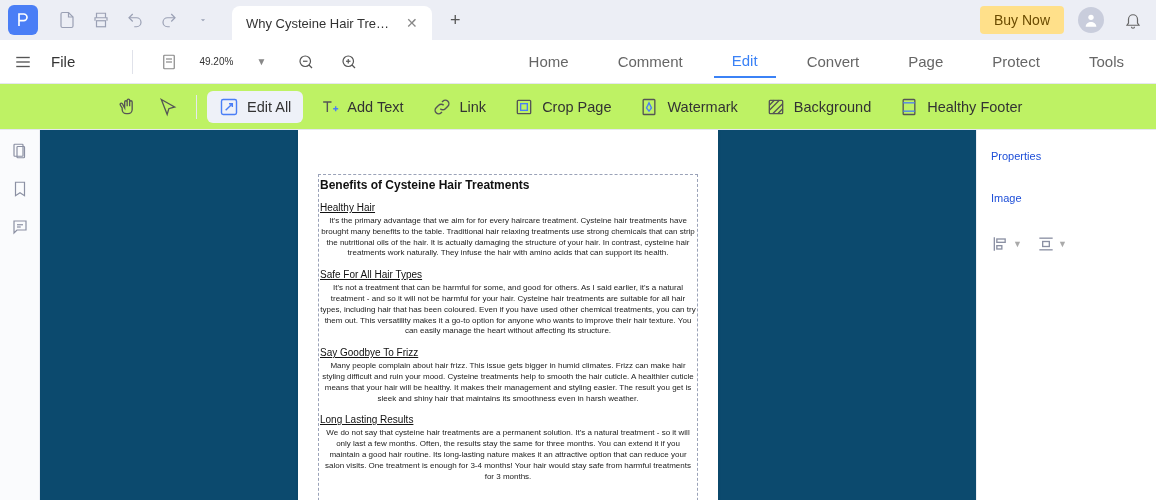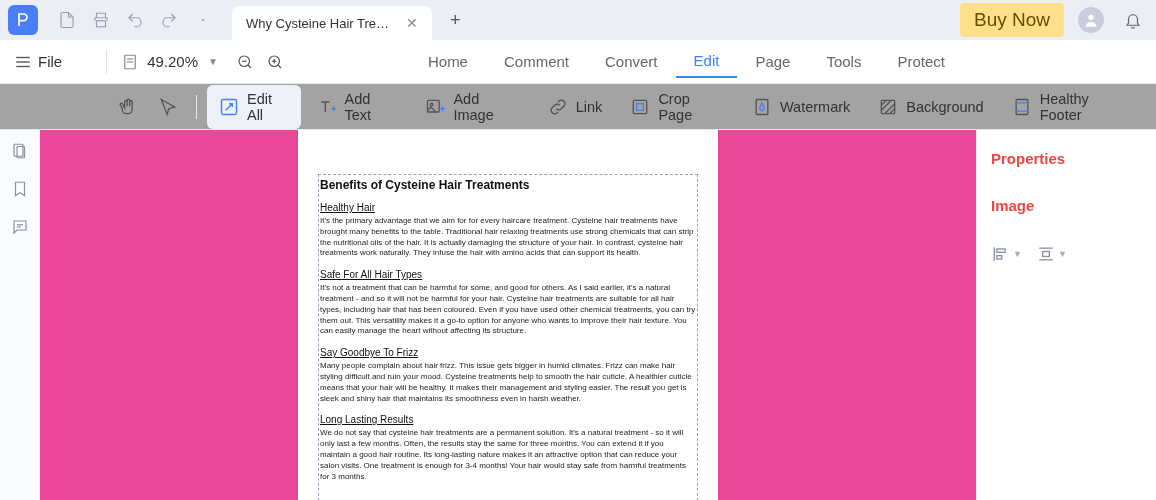--- a/index.html
+++ b/index.html
@@ -7,57 +7,57 @@
 
   
   .titlebar { height: 40px; background: #eceef5; display: flex; align-items: center; padding: 0 8px; gap: 4px; }
   .logo { width: 30px; height: 30px; background: #4a7ef6; border-radius: 6px; display: flex; align-items: center; justify-content: center; color: #fff; font-weight: bold; margin-right: 10px; }
   .title-icon { width: 30px; height: 30px; display: flex; align-items: center; justify-content: center; color: #9aa0b4; border-radius: 4px; }
   .tab { background: #fff; height: 34px; border-radius: 8px 8px 0 0; display: flex; align-items: center; padding: 0 10px 0 14px; margin-left: 10px; margin-top: 6px; gap: 10px; min-width: 200px; }
   .tab-title { font-size: 13px; color: #333; white-space: nowrap; overflow: hidden; text-overflow: ellipsis; max-width: 150px; }
   .tab-close { color: #888; font-size: 14px; }
   .tab-add { margin-left: 14px; color: #555; font-size: 18px; }
   .title-spacer { flex: 1; }
-  .buy-now { background: #ffe08a; color: #6b4b00; font-size: 19px; padding: 6px 14px; border-radius: 4px; font-weight: 500; }
+  .buy-now { background: #ffe08a; color: #6b4b00; font-size: 14px; padding: 6px 14px; border-radius: 4px; font-weight: 500; }
   .avatar { width: 26px; height: 26px; background: #c9cddc; border-radius: 50%; margin: 0 10px; display:flex; align-items:center; justify-content:center; }
   .bell { color: #666; margin:0 6px; }
 
   
-  .menubar { height: 44px; background: #fff; display: flex; align-items: center; padding: 0 14px; border-bottom: 1px solid #e5e7ef; }
+  .menubar { height: 44px; background: #fff; display: flex; align-items: center; padding: 0 14px; border-bottom: 1px solid #e5e7ef; justify-content: space-between; }
   .hamburger { color: #555; margin-right: 6px; }
   .file-label { font-size: 15px; color: #333; margin-right: 30px; }
   .vsep { width: 1px; height: 24px; background: #e0e2ea; margin: 0 14px; }
   .page-icon { color: #888; margin-right: 8px; }
-  .zoom-val { font-size: 15px; color: #333; margin-right: 10px; }
+  .zoom-val { font-size: 10px; color: #333; margin-right: 10px; }
   .dd { color: #888; font-size: 10px; margin-right: 12px; }
   .zm { color: #555; margin: 0 6px; }
   .menu-spacer { width: 120px; }
   .menu-item { font-size: 15px; color: #666; padding: 0 18px; height: 32px; display: flex; align-items: center; cursor: pointer; }
   .menu-item.active { color: #3b82f6; border-bottom: 2px solid #3b82f6; }
 
   
-  .toolbar { height: 46px; background: #a3a3a3; display: flex; align-items: center; padding: 0 14px 0 110px; gap: 4px; border-bottom: 1px solid #e5e7ef; }
+  .toolbar { height: 46px; background: #bef264; display: flex; align-items: center; padding: 0 14px 0 110px; gap: 4px; border-bottom: 1px solid #e5e7ef; }
   .tbtn { display: flex; align-items: center; gap: 8px; padding: 6px 12px; border-radius: 6px; font-size: 14.5px; color: #333; }
   .tbtn.icon-only { padding: 6px 8px; }
   .tbtn.active { background: #eef1f8; }
   .tbtn svg { flex-shrink: 0; }
   .tsep { width: 1px; height: 24px; background: #e6e8ef; margin: 0 6px; }
 
   
   .workspace { display: flex; height: calc(500px - 40px - 44px - 46px); }
   .leftbar { width: 40px; background: #fafbfd; border-right: 1px solid #eceef4; display: flex; flex-direction: column; align-items: center; padding-top: 12px; gap: 20px; color: #8b90a3; }
-  .canvas { flex: 1; background: #ec4899; position: relative; overflow: hidden; }
+  .canvas { flex: 1; background: #0c4a6e; position: relative; overflow: hidden; }
   .page { position: absolute; top: 0; left: 50%; transform: translateX(-50%); width: 420px; background: #fff; padding: 28px 22px; box-shadow: 0 0 4px rgba(0,0,0,.08); }
   .selbox { position: absolute; left: 20px; right: 20px; top: 44px; border: 1px dashed #9aa2b8; bottom: -200px; pointer-events:none; }
   .doc-h1 { font-size: 12px; font-weight: 600; margin: 20px 0 10px; color: #111; }
   .doc-h2 { font-size: 10px; font-weight: 400; margin: 10px 0 3px; color: #111; text-decoration: underline; }
-  .doc-p  { font-size: 8px; line-height: 1.35; color: #222; }
+  .doc-p  { font-size: 8px; line-height: 1.35; color: #222; text-align: center; }
 
   .rightpanel { width: 180px; background: #fff; border-left: 1px solid #eceef4; padding: 20px 14px; }
-  .rp-head { font-size: 15px; font-weight: 700; color: #ef4444; margin-bottom: 30px; }
+  .rp-head { font-size: 11px; font-weight: 400; color: #1d4ed8; margin-bottom: 30px; }
   .rp-tools { display: flex; gap: 14px; color: #8b90a3; }
   .rp-tool { display: flex; align-items: center; gap: 2px; }
   .mini-dd { font-size: 9px; color: #aaa; }
 
   svg { display: block; }
 </style>
 </head>
 <body>
 
 <div class="titlebar">
@@ -152,25 +152,25 @@
         <line x1="8" y1="11" x2="14" y2="11"></line>
         <line x1="11" y1="8" x2="11" y2="14"></line>
         <line x1="20" y1="20" x2="16" y2="16"></line>
       </svg>
   </span>
 
   <div class="menu-spacer"></div>
 
   <div class="menu-item">Home</div>
   <div class="menu-item">Comment</div>
+  <div class="menu-item active">Edit</div>
   <div class="menu-item">Convert</div>
-  <div class="menu-item active">Edit</div>
   <div class="menu-item">Page</div>
+  <div class="menu-item">Protect</div>
   <div class="menu-item">Tools</div>
-  <div class="menu-item">Protect</div>
 </div>
 
 <div class="toolbar">
   <div class="tbtn icon-only">
     <svg width="20" height="20" viewBox="0 0 24 24" fill="none" stroke="#555" stroke-width="1.6">
         <path d="M8 13V6a1.5 1.5 0 1 1 3 0v5V4a1.5 1.5 0 1 1 3 0v7V6a1.5 1.5 0 1 1 3 0v9a5 5 0 0 1-5 5h-2a5 5 0 0 1-5-5v-2l-2-3a1.5 1.5 0 1 1 2.5-1.5L8 13z"></path>
       </svg>
   </div>
   <div class="tbtn icon-only">
     <svg width="20" height="20" viewBox="0 0 24 24" fill="none" stroke="#555" stroke-width="1.6">
@@ -185,29 +185,20 @@
         <path d="M8 16l8-8m0 4V8h-4"></path>
       </svg>
     <span>Edit All</span>
   </div>
   <div class="tbtn">
     <svg width="20" height="20" viewBox="0 0 24 24" fill="none" stroke="#555" stroke-width="1.7">
         <path d="M5 6h10M10 6v12"></path>
         <path d="M17 14h6M20 11v6" stroke="#4a7ef6"></path>
       </svg>
     <span>Add Text</span>
-  </div>
-  <div class="tbtn">
-    <svg width="20" height="20" viewBox="0 0 24 24" fill="none" stroke="#555" stroke-width="1.6">
-        <rect x="3" y="4" width="14" height="14" rx="1"></rect>
-        <circle cx="8" cy="9" r="1.5"></circle>
-        <path d="M3 16l4-4 6 6"></path>
-        <path d="M18 14h6M21 11v6" stroke="#4a7ef6"></path>
-      </svg>
-    <span>Add Image</span>
   </div>
   <div class="tbtn">
     <svg width="20" height="20" viewBox="0 0 24 24" fill="none" stroke="#555" stroke-width="1.7">
         <path d="M10 14a4 4 0 0 0 6 0l3-3a4 4 0 0 0-6-6l-1 1"></path>
         <path d="M14 10a4 4 0 0 0-6 0l-3 3a4 4 0 0 0 6 6l1-1"></path>
       </svg>
     <span>Link</span>
   </div>
   <div class="tbtn">
     <svg width="20" height="20" viewBox="0 0 24 24" fill="none" stroke="#555" stroke-width="1.6">

